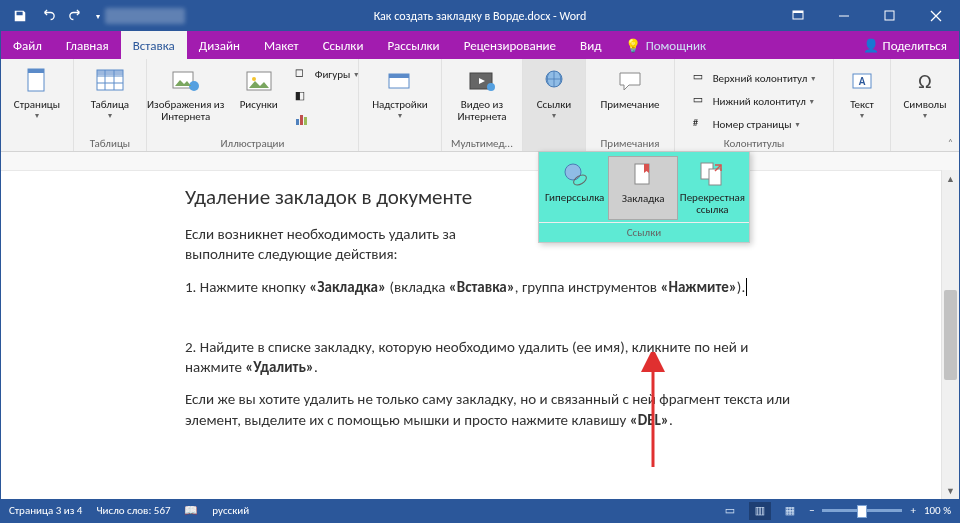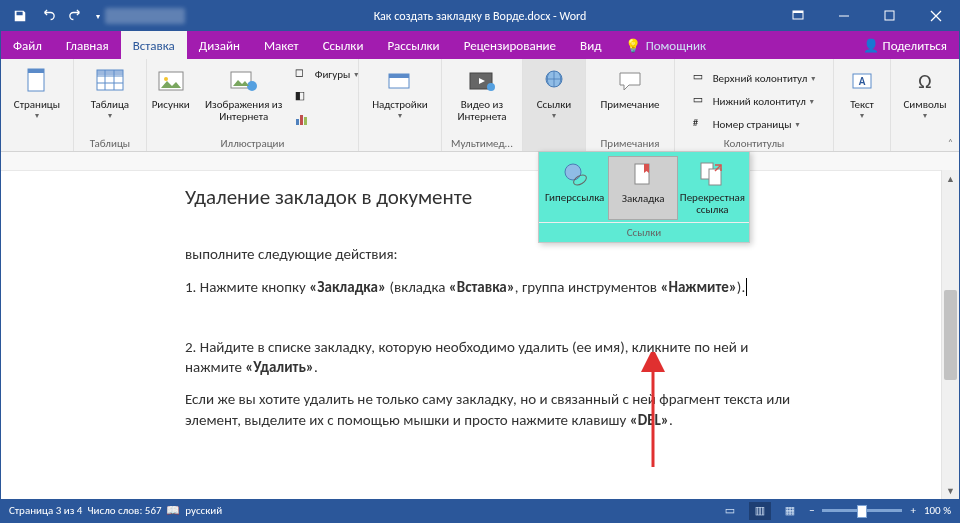--- a/index.html
+++ b/index.html
@@ -30,21 +30,21 @@
 .small .ico{width:16px;height:16px}
 .doc-area{flex:1;background:#fff;position:relative;overflow:hidden}
 .ruler{height:18px;background:#f8f8f8;border-bottom:1px solid #e8e8e8}
 .page{position:absolute;left:0;right:18px;top:18px;bottom:0;overflow:auto;padding:8px 0 36px 0}
 .content{margin-left:184px;width:620px;font-family:Calibri,Arial,sans-serif;color:#333}
 .content h2{font-size:21px;font-weight:400;color:#333;margin:6px 0 14px}
 .content p{font-size:15px;line-height:1.35;margin:0 0 12px}
 .scrollbar{position:absolute;right:0;top:18px;bottom:0;width:17px;background:#f0f0f0;border-left:1px solid #e3e3e3}
 .scrollbar .thumb{position:absolute;left:2px;right:2px;top:120px;height:90px;background:#c2c2c2;border-radius:2px}
 .scrollbar .arr{position:absolute;left:0;right:0;height:17px;display:flex;align-items:center;justify-content:center;color:#666;font-size:9px}
-.statusbar{height:23px;background:#2b579a;color:#fff;display:flex;align-items:center;font-size:11px;padding:0 8px;gap:5px}
+.statusbar{height:23px;background:#2b579a;color:#fff;display:flex;align-items:center;font-size:11px;padding:0 8px;gap:14px}
 .statusbar .right{margin-left:auto;display:flex;align-items:center;gap:8px}
 .zoom-track{width:80px;height:3px;background:#7fa4d4;position:relative}
 .zoom-track .knob{position:absolute;top:-4px;left:50%;width:8px;height:11px;background:#fff;border:1px solid #7fa4d4;transform:translateX(-50%)}
 .dropdown-panel{position:absolute;left:537px;top:92px;width:210px;background:#5eead4;border:1px solid #c6c6c6;box-shadow:2px 2px 6px rgba(0,0,0,0.2);z-index:10}
 .dropdown-panel .items{display:flex;padding:4px 2px 2px}
 .dropdown-panel .dp-item{flex:1;display:flex;flex-direction:column;align-items:center;text-align:center;font-size:11px;line-height:1.1;padding:4px 2px;gap:4px}
 .dropdown-panel .dp-item.sel{background:#cfcfcf;border:1px solid #a9a9a9;box-sizing:border-box}
 .dropdown-panel .dp-item .ico{width:32px;height:28px;display:flex;align-items:center;justify-content:center}
 .dropdown-panel .ftr{text-align:center;font-size:11px;color:#666;padding:3px 0;border-top:1px solid #eee}
 .arrow{position:absolute;left:640px;top:200px;z-index:5;pointer-events:none}
@@ -149,39 +149,39 @@
             </div>
           <div class="lbl">Таблица</div>
             <div class="dd">▾</div>
         </div>
       </div>
       <div class="label">Таблицы</div>
     </div>
 
     <div class="group" style="min-width:190px">
       <div class="body">
+        <div class="big" style="width:82px">
+          <div class="ico">
+              <svg width="28" height="24">
+                <rect x="1" y="3" width="20" height="16" fill="#fff" stroke="#888"></rect>
+                <circle cx="22" cy="17" r="5" fill="#55a0e0"></circle>
+                <path d="M3 17l5-6 4 4 3-3 4 5z" fill="#7aa65f"></path>
+              </svg>
+            </div>
+          <div class="lbl">Изображения из Интернета</div>
+        </div>
         <div class="big" style="width:52px">
           <div class="ico">
               <svg width="26" height="24">
                 <rect x="1" y="3" width="24" height="18" fill="#fff" stroke="#888"></rect>
                 <circle cx="8" cy="10" r="2" fill="#f4c430"></circle>
                 <path d="M3 19l6-7 5 5 4-4 5 6z" fill="#7aa65f"></path>
               </svg>
             </div>
           <div class="lbl">Рисунки</div>
-        </div>
-        <div class="big" style="width:82px">
-          <div class="ico">
-              <svg width="28" height="24">
-                <rect x="1" y="3" width="20" height="16" fill="#fff" stroke="#888"></rect>
-                <circle cx="22" cy="17" r="5" fill="#55a0e0"></circle>
-                <path d="M3 17l5-6 4 4 3-3 4 5z" fill="#7aa65f"></path>
-              </svg>
-            </div>
-          <div class="lbl">Изображения из Интернета</div>
         </div>
         <div class="small-col" style="margin-left:2px">
           <div class="small">
               <span class="ico">◻</span>
               <span>Фигуры</span> 
               <span style="font-size:8px;color:#666">▾</span>
             </div>
           <div class="small">
               <span class="ico">◧</span>
             </div>
@@ -349,21 +349,21 @@
       </div>
       <div class="ftr">Ссылки</div>
     </div>
   </div>
 
   <div class="doc-area">
     <div class="ruler"></div>
     <div class="page">
       <div class="content">
         <h2>Удаление закладок в документе</h2>
-        <p><br><span>выполните следующие действия:</span></p>
+        <p><span>Если возникнет необходимость удалить за</span><br><span>выполните следующие действия:</span></p>
         <p style="margin-bottom:40px">
           <span>1. Нажмите кнопку </span><b>«Закладка»</b><span> (вкладка </span><b>«Вставка»</b><span>, группа инструментов </span><b>«Нажмите»</b><span>).</span><span style="border-left:1px solid #000;margin-left:1px">&nbsp;</span>
         </p>
         <p>
           <span>2. Найдите в списке закладку, которую необходимо удалить (ее имя), кликните по ней и нажмите </span><b>«Удалить»</b><span>.</span>
         </p>
         <p>
           <span>Если же вы хотите удалить не только саму закладку, но и связанный с ней фрагмент текста или элемент, выделите их с помощью мышки и просто нажмите клавишу </span><b>«DEL»</b><span>.</span>
         </p>
       </div>

